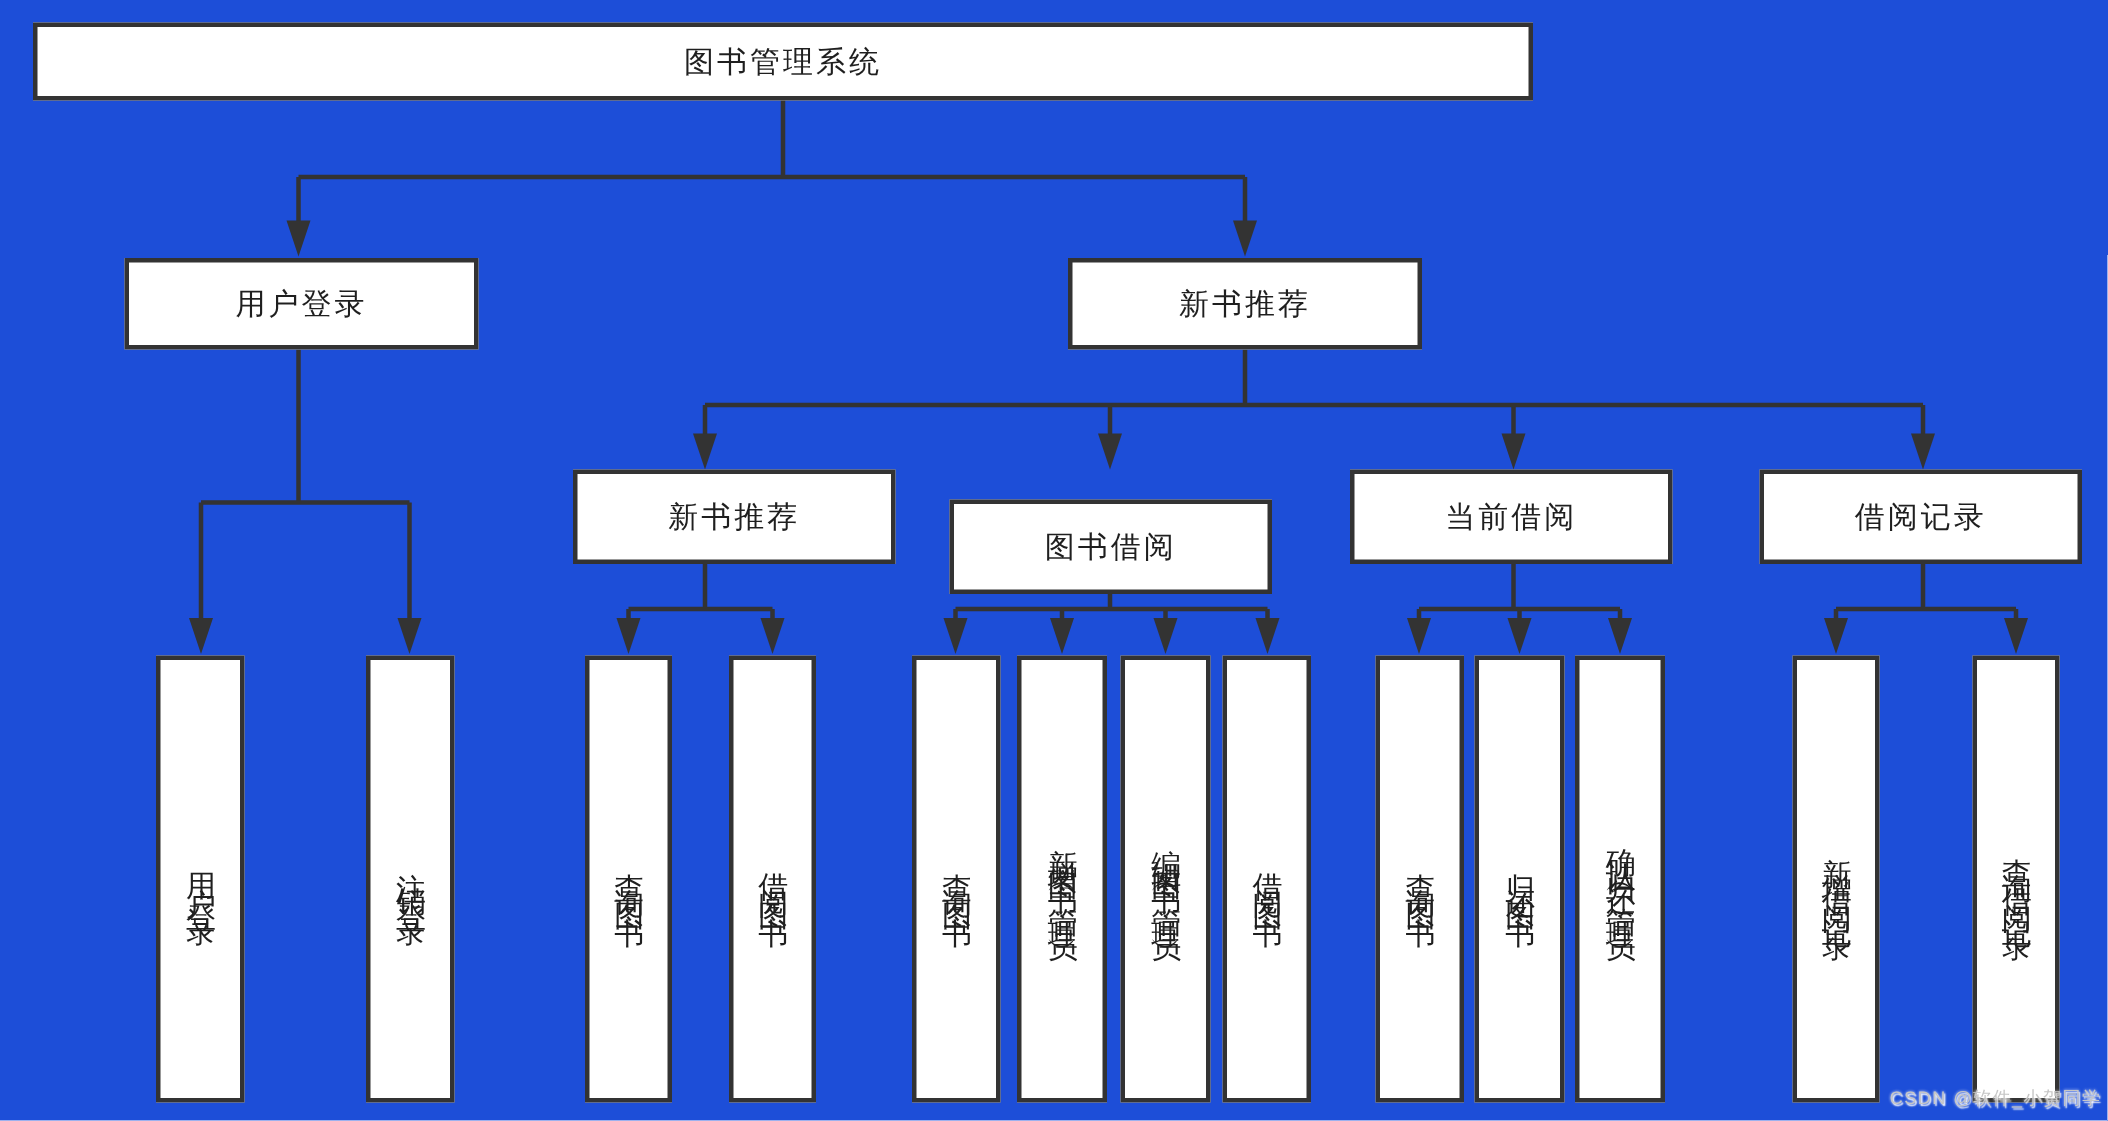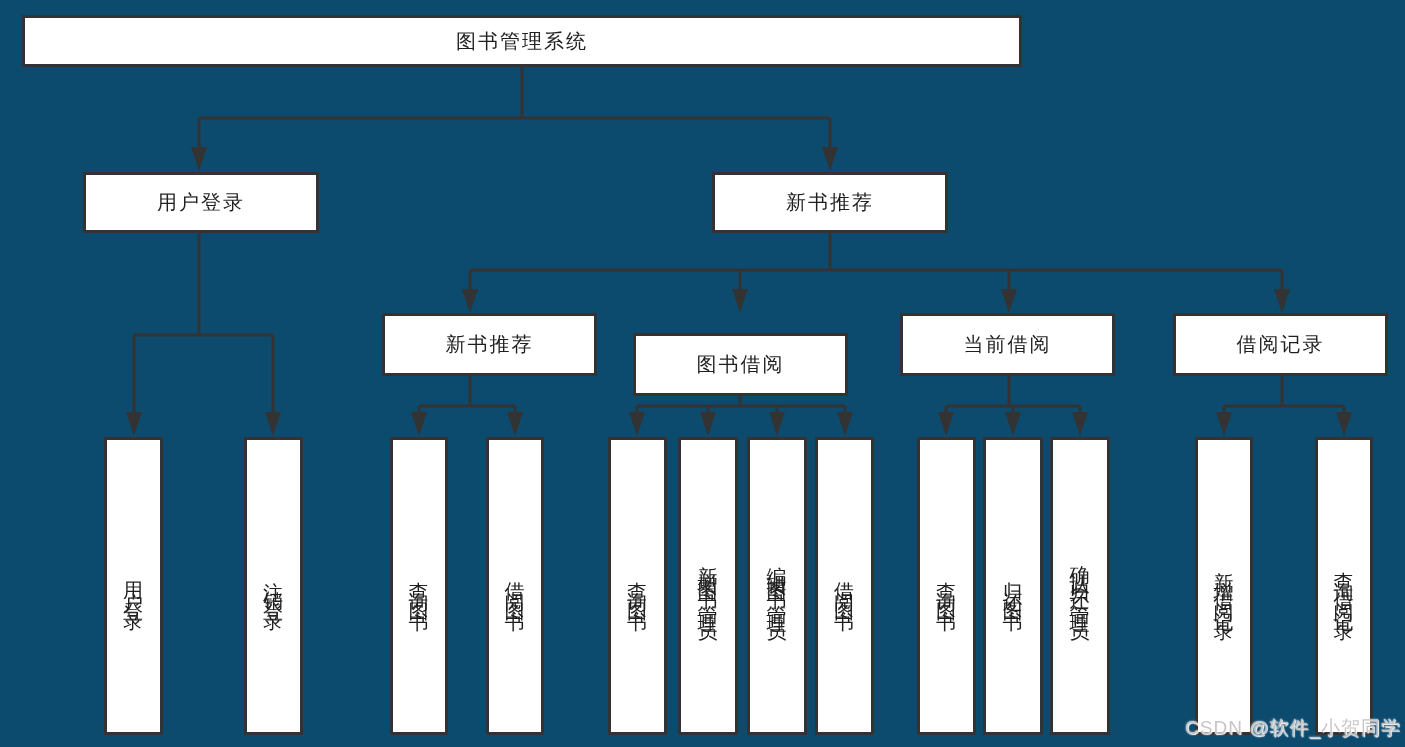--- a/index.html
+++ b/index.html
@@ -31,31 +31,31 @@
     text-orientation:mixed;
     font-size:20px;
     letter-spacing:10px;
     line-height:1;
     color:var(--text,#1f1f1f);
   }
   .leaf.long .vtext{letter-spacing:8px;}
   #watermark{
     position:absolute;
     right:4px;bottom:6px;
-    font-size:19px;
+    font-size:12px;
     color:var(--wm,#c6c6c6);
     text-shadow:0 0 2px #fff,1px 1px 1px #fff;
     white-space:nowrap;
     letter-spacing:1px;
   }
 </style>
 </head>
 <body>
 
-<div id="canvas" style="--line: #333333; --text: #1f1f1f; --wm: #c6c6c6; background: #0c4a6e;">
+<div id="canvas" style="--line: #333333; --text: #1f1f1f; --wm: #c6c6c6; background: #1d4ed8;">
 
   <svg id="wires" viewBox="0 0 1405 747" xmlns="http://www.w3.org/2000/svg">
 
     <path d="M522 64 V118 M199 118 H830 M199 118 V151 M830 118 V151"></path>
     <polygon points="191,147 207,147 199,171"></polygon>
     <polygon points="822,147 838,147 830,171"></polygon>
 
     <path d="M199 233 V335 M134 335 H273 M134 335 V416 M273 335 V416"></path>
     <polygon points="126,412 142,412 134,436"></polygon>
     <polygon points="265,412 281,412 273,436"></polygon>

